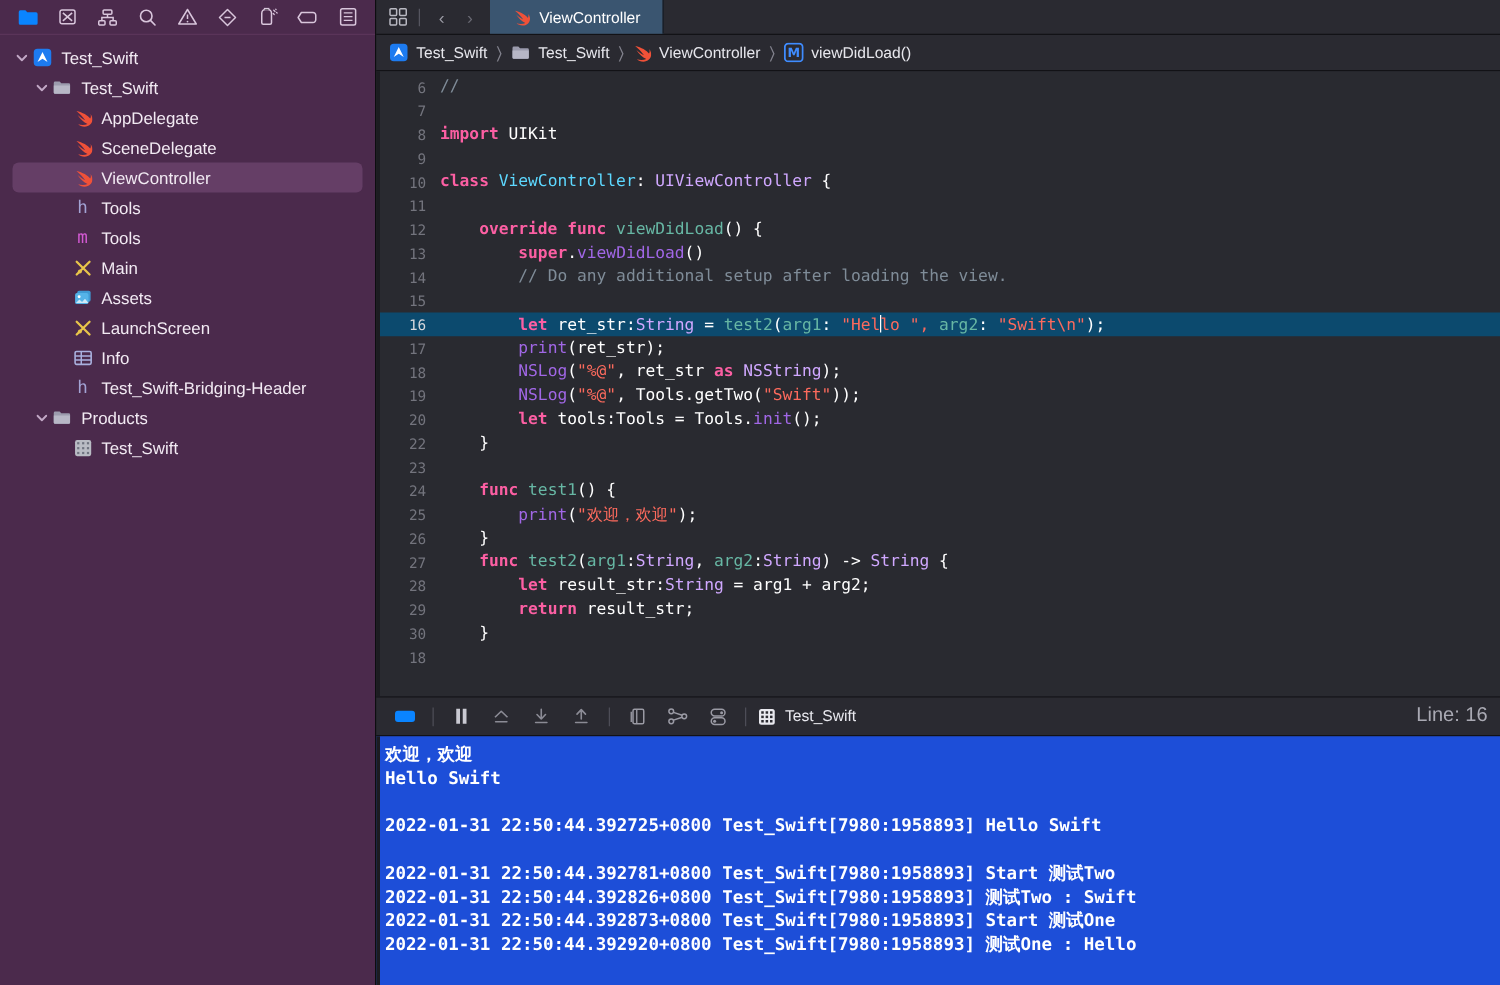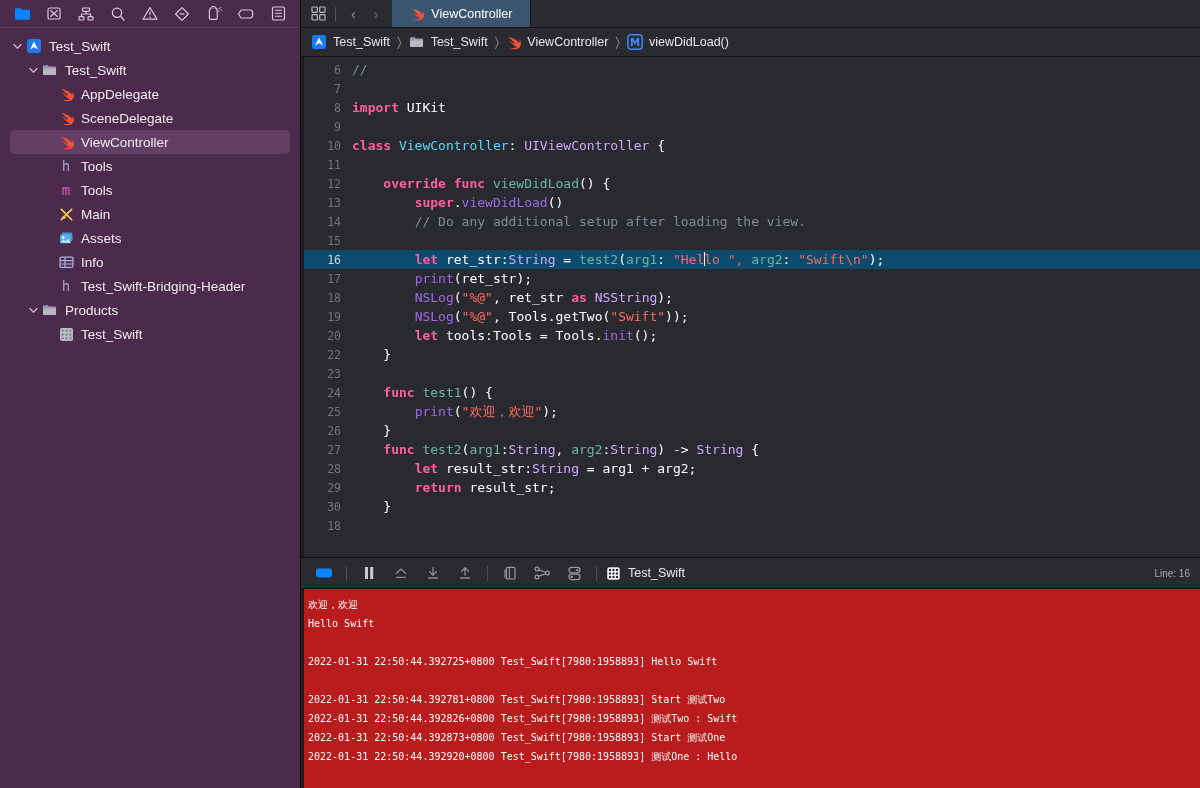--- a/index.html
+++ b/index.html
@@ -164,35 +164,35 @@
   }
   .dbtn {
     width: 30px; height: 22px;
     display: flex; align-items: center; justify-content: center;
     color: #9a9aa4;
   }
   .dbtn svg { display: block; }
   .dsep { width: 1px; height: 15px; background: #4d4d57; margin: 0 5px; }
   .dscheme { display: flex; align-items: center; gap: 7px; color: #e9e9ef; padding-left: 2px; }
   .dspacer { flex: 1 1 auto; }
-  .dline { color: #a9a9b3; font-size: 10px; white-space: nowrap; }
+  .dline { color: #a9a9b3; font-size: 16px; white-space: nowrap; }
 
   
   .console {
     flex: 1 1 auto;
-    background: #b91c1c;
+    background: #1d4ed8;
     padding: 6px 0 0 4px;
     overflow: hidden;
     font-family: "DejaVu Sans Mono", "Liberation Mono", monospace;
-    font-size: 10px;
+    font-size: 14px;
     line-height: 19px;
     color: #ffffff;
     white-space: pre;
     border-left: 3px solid #1c1c21;
-    font-weight: normal;
+    font-weight: bold;
   }
   .oline { height: 19px; }
   .oline.blank { color: transparent; }
 </style>
 </head>
 <body>
 
 <div id="app">
 
   <div class="sidebar">
@@ -376,20 +376,34 @@
           </span>
           <span class="ficon">
             <svg width="15" height="14" viewBox="0 0 14 13">
               <rect x="2.6" y="1.4" width="10" height="8.2" rx="1.4" fill="#3f9ad4"></rect>
               <rect x="1" y="3.2" width="10" height="8.2" rx="1.4" fill="#55b3e8"></rect>
               <circle cx="4" cy="6" r="1.1" fill="#ffffff"></circle>
               <path d="M1.6 10.6l2.6-2.6 2 1.8 2.2-2.4 2.6 3.2z" fill="#cfe9f8"></path>
             </svg>
           </span>
           <span class="rlabel">Assets</span>
+        </div>
+        <div class="row" style="padding-left: 32px;">
+          <span class="twisty empty">
+            <svg width="9" height="7" viewBox="0 0 9 7">
+              <path d="M1 1.6L4.5 5.2 8 1.6" fill="none" stroke="#c2a8c6" stroke-width="1.5" stroke-linecap="round" stroke-linejoin="round"></path>
+            </svg>
+          </span>
+          <span class="ficon">
+            <svg width="15" height="15" viewBox="0 0 14 14">
+              <path d="M2.2 2.2l9.6 9.6M11.8 2.2l-9.6 9.6" stroke="#e8c54a" stroke-width="1.7" stroke-linecap="round"></path>
+              <circle cx="4.6" cy="9.6" r="1.5" fill="#e8c54a"></circle>
+            </svg>
+          </span>
+          <span class="rlabel">LaunchScreen</span>
         </div>
         <div class="row" style="padding-left: 32px;">
           <span class="twisty empty">
             <svg width="9" height="7" viewBox="0 0 9 7">
               <path d="M1 1.6L4.5 5.2 8 1.6" fill="none" stroke="#c2a8c6" stroke-width="1.5" stroke-linecap="round" stroke-linejoin="round"></path>
             </svg>
           </span>
           <span class="ficon">
             <svg width="15" height="14" viewBox="0 0 14 13">
               <rect x="1" y="2" width="12" height="9.6" rx="1.1" fill="none" stroke="#a9b0de" stroke-width="1.2"></rect>

